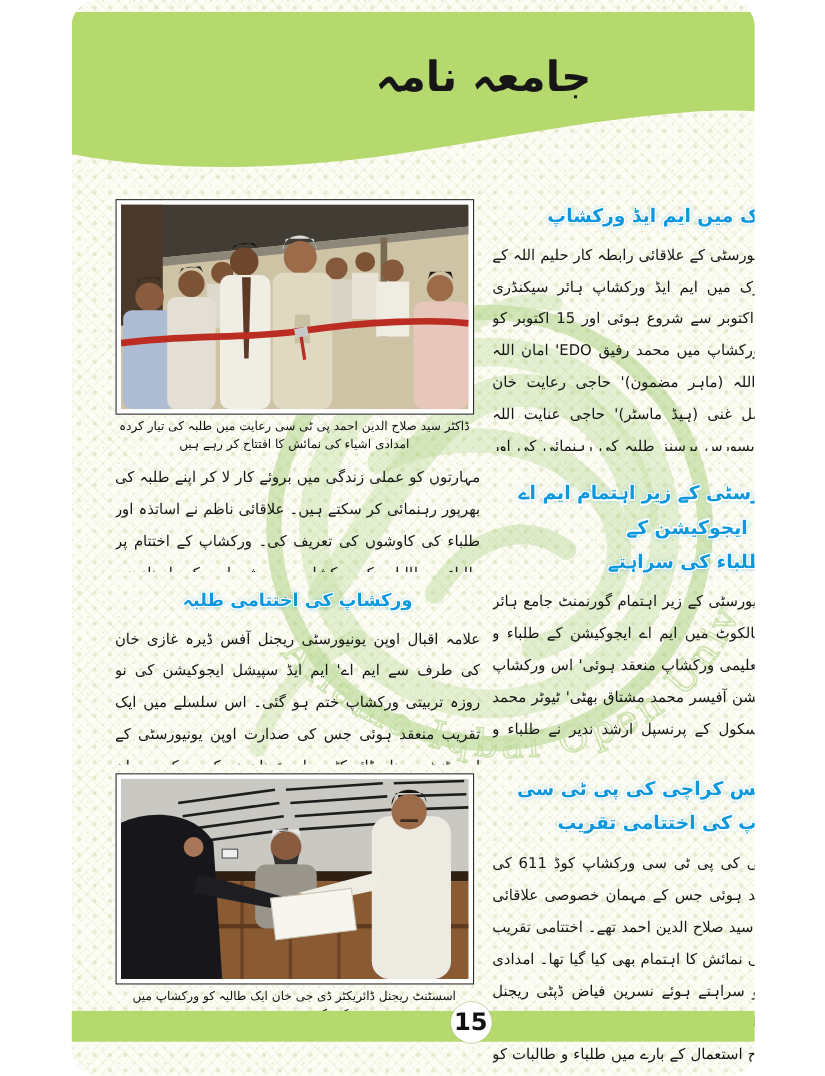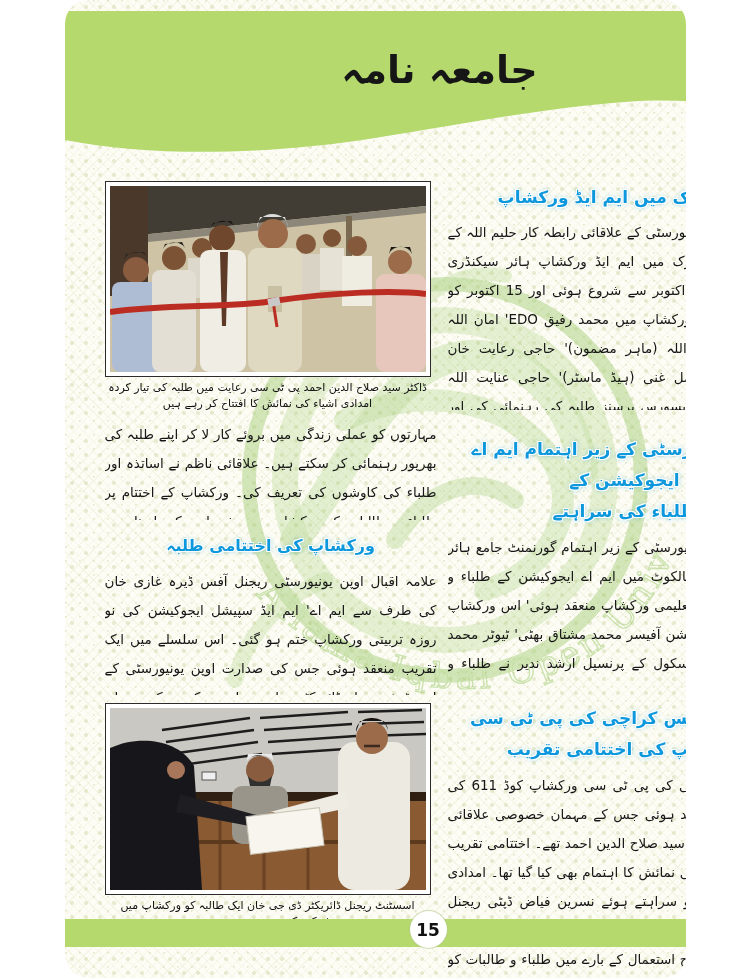--- a/index.html
+++ b/index.html
@@ -58,21 +58,21 @@
     font-size:11px;line-height:16px;text-align:center;color:#101010;
   }
   .footer-bar{
     position:absolute;left:0;top:919px;width:750px;height:28px;
     background:#b5d96d;z-index:3;
   }
   .page-num-circle{
     position:absolute;left:345px;top:911px;width:37px;height:37px;
     background:#ffffff;border-radius:50%;z-index:4;
     display:flex;align-items:center;justify-content:center;
-    font-size:17px;font-weight:bold;color:#111;
+    font-size:22px;font-weight:bold;color:#111;
     box-shadow:0 0 0 1px rgba(180,200,140,.6);
   }
 </style>
 </head>
 <body>
 
 <div class="page">
 
   <svg class="hdr-svg" width="750" height="175" viewBox="0 0 750 175" aria-hidden="true">
     <path d="M0,11 H750 V122 C700,110 640,96 560,102 C470,109 400,124 310,138 C210,154 90,158 0,140 Z" fill="#b5d96d"></path>

